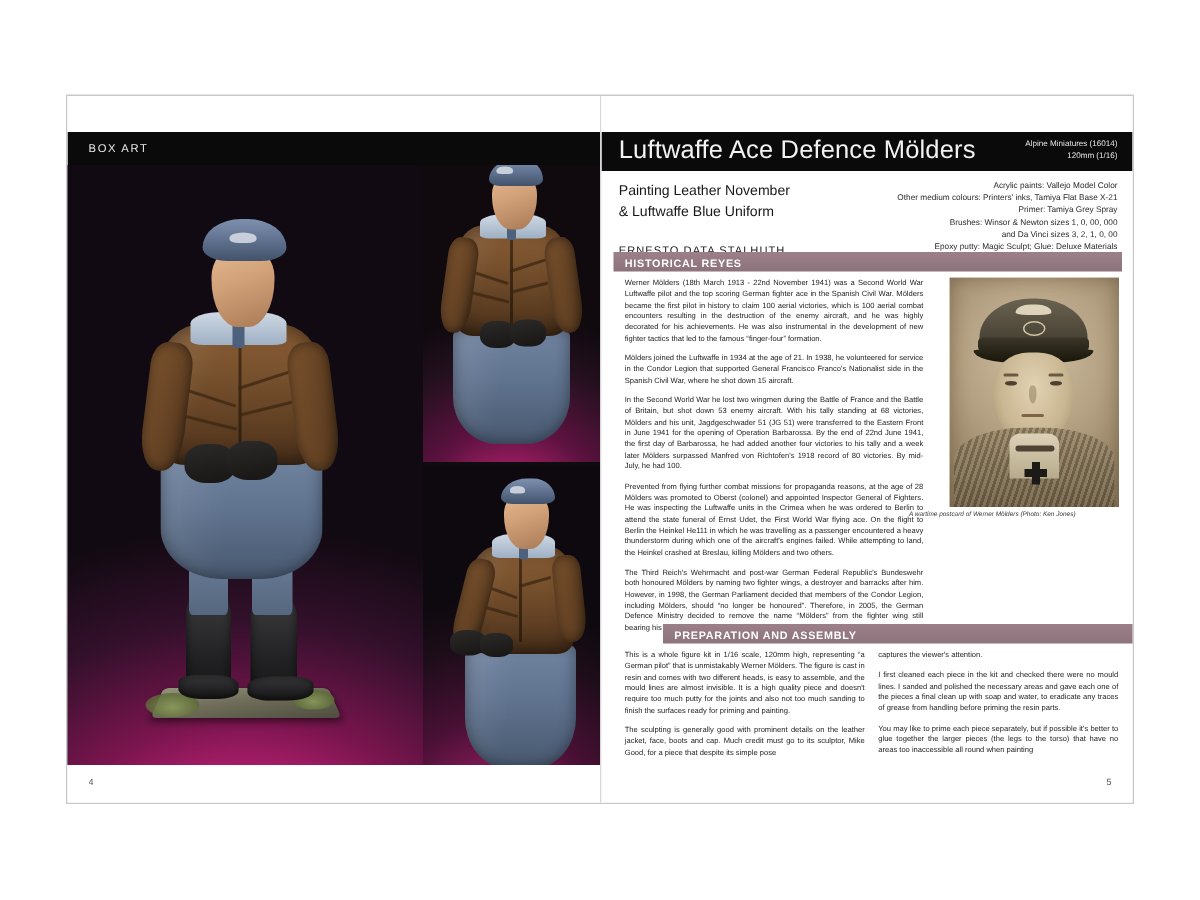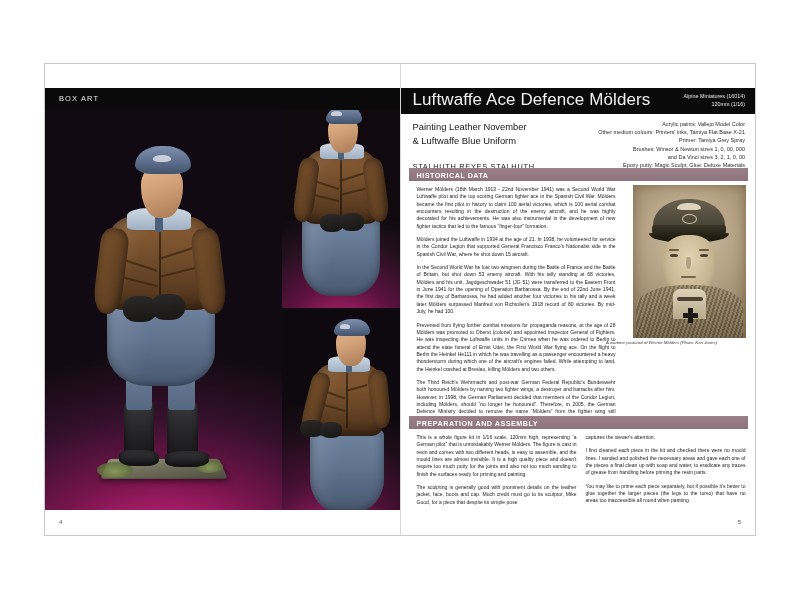--- a/index.html
+++ b/index.html
@@ -246,21 +246,21 @@
   }
   .section-bar span {
     position: absolute;
     left: 8px; top: 3px;
     color: #ffffff;
     font-size: 7.2px;
     font-weight: 700;
     letter-spacing: .5px;
   }
   #bar-historical   { top: 104px; }
-  #bar-preparation  { top: 352px; }
+  #bar-preparation  { top: 352px; margin-left: 33px; }
 
   .body-text {
     position: absolute;
     color: #232326;
     font-size: 5.05px;
     line-height: 7.35px;
     text-align: justify;
     font-family: "Liberation Sans", sans-serif;
   }
   .body-text p { margin-bottom: 6px; }
@@ -506,34 +506,34 @@
         <div>Alpine Miniatures (16014)</div>
         <div>120mm (1/16)</div>
       </div>
     </div>
 
     <div class="subtitle-block">
       <div>Painting Leather November</div>
       <div>&amp; Luftwaffe Blue Uniform</div>
     </div>
 
-    <div class="author">STALHUTH REYES STALHUTH</div>
+    <div class="author">ERNESTO DATA STALHUTH</div>
 
     <div class="paints-block">
         <div>Acrylic paints: Vallejo Model Color</div>
         <div>Other medium colours: Printers' inks, Tamiya Flat Base X-21</div>
         <div>Primer: Tamiya Grey Spray</div>
         <div>Brushes: Winsor &amp; Newton sizes 1, 0, 00, 000</div>
         <div>and Da Vinci sizes 3, 2, 1, 0, 00</div>
         <div>Epoxy putty: Magic Sculpt; Glue: Deluxe Materials</div>
         <div>Mini Drill: Dremel</div>
       </div>
 
     <div class="section-bar" id="bar-historical">
-      <span>HISTORICAL DATA</span>
+      <span>HISTORICAL REYES</span>
     </div>
 
     <div class="body-text" id="hist-col">
         <p>Werner Mölders (18th March 1913 - 22nd November 1941) was a Second World War Luftwaffe pilot and the top scoring German fighter ace in the Spanish Civil War. Mölders became the first pilot in history to claim 100 aerial victories, which is 100 aerial combat encounters resulting in the destruction of the enemy aircraft, and he was highly decorated for his achievements. He was also instrumental in the development of new fighter tactics that led to the famous “finger-four” formation.</p>
         <p>Mölders joined the Luftwaffe in 1934 at the age of 21. In 1938, he volunteered for service in the Condor Legion that supported General Francisco Franco's Nationalist side in the Spanish Civil War, where he shot down 15 aircraft.</p>
         <p>In the Second World War he lost two wingmen during the Battle of France and the Battle of Britain, but shot down 53 enemy aircraft. With his tally standing at 68 victories, Mölders and his unit, Jagdgeschwader 51 (JG 51) were transferred to the Eastern Front in June 1941 for the opening of Operation Barbarossa. By the end of 22nd June 1941, the first day of Barbarossa, he had added another four victories to his tally and a week later Mölders surpassed Manfred von Richtofen's 1918 record of 80 victories. By mid-July, he had 100.</p>
         <p>Prevented from flying further combat missions for propaganda reasons, at the age of 28 Mölders was promoted to Oberst (colonel) and appointed Inspector General of Fighters. He was inspecting the Luftwaffe units in the Crimea when he was ordered to Berlin to attend the state funeral of Ernst Udet, the First World War flying ace. On the flight to Berlin the Heinkel He111 in which he was travelling as a passenger encountered a heavy thunderstorm during which one of the aircraft's engines failed. While attempting to land, the Heinkel crashed at Breslau, killing Mölders and two others.</p>
         <p>The Third Reich's Wehrmacht and post-war German Federal Republic's Bundeswehr both honoured Mölders by naming two fighter wings, a destroyer and barracks after him. However, in 1998, the German Parliament decided that members of the Condor Legion, including Mölders, should “no longer be honoured”. Therefore, in 2005, the German Defence Ministry decided to remove the name “Mölders” from the fighter wing still bearing his name.</p>
       </div>
 

